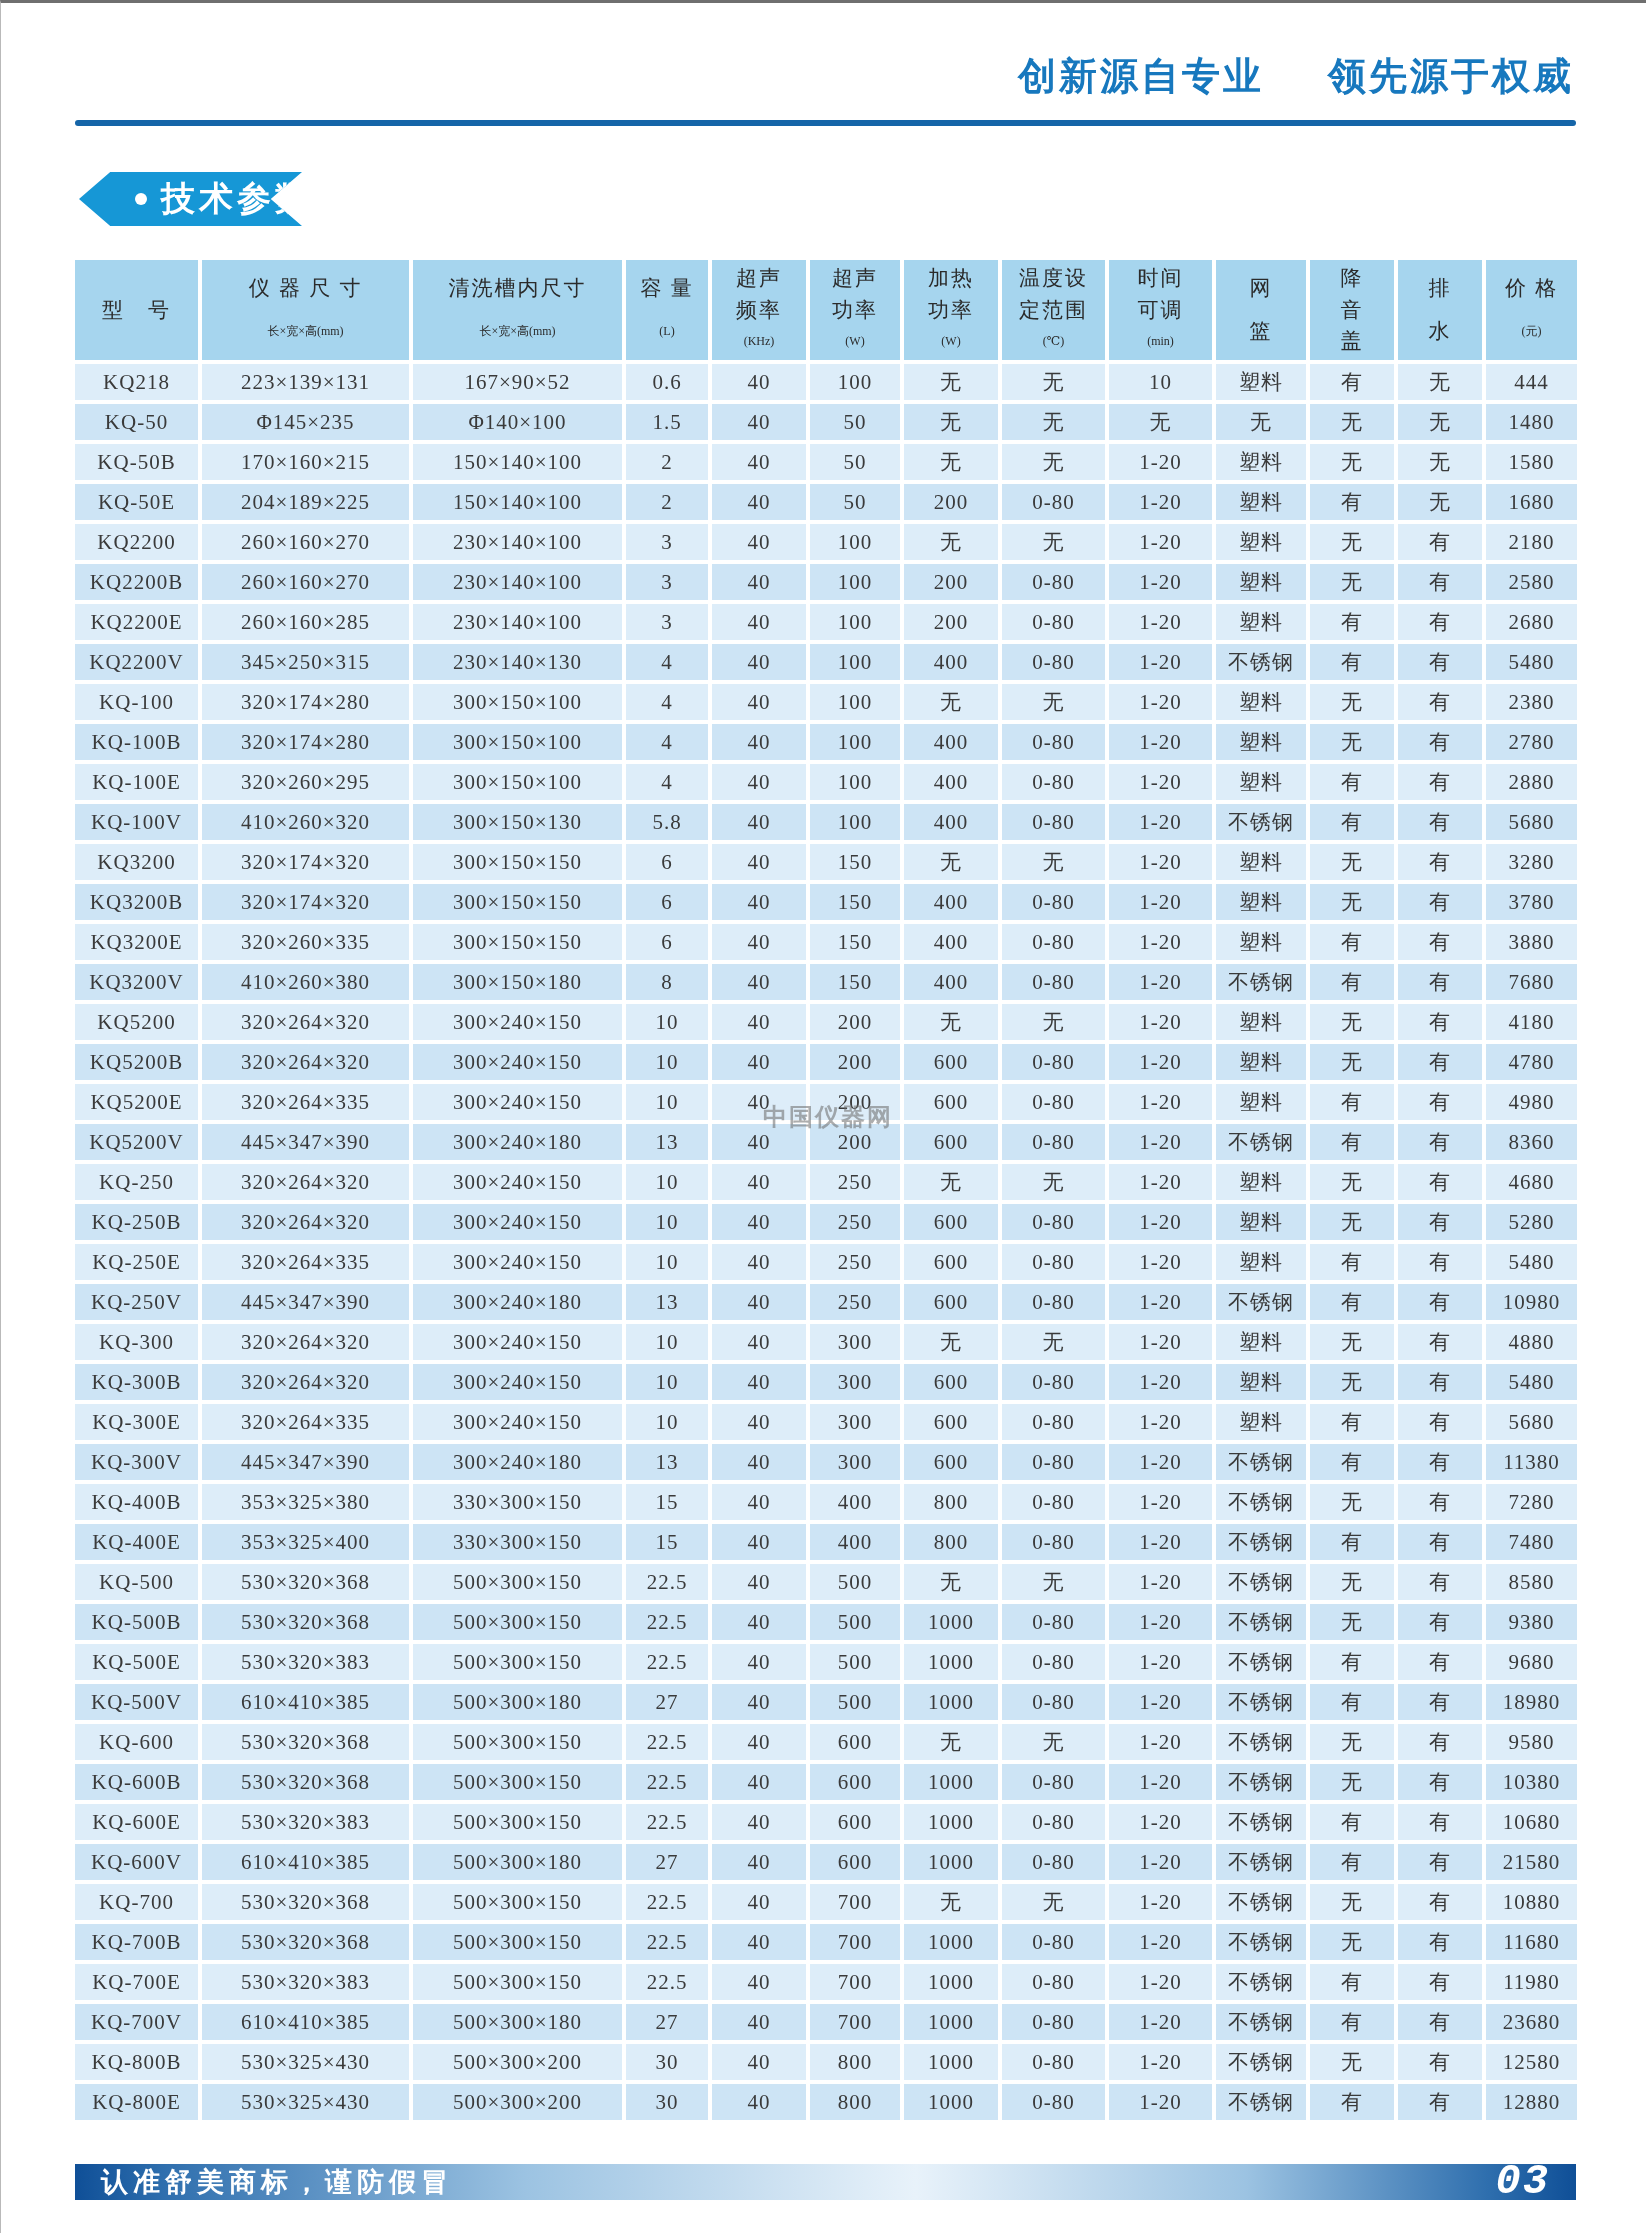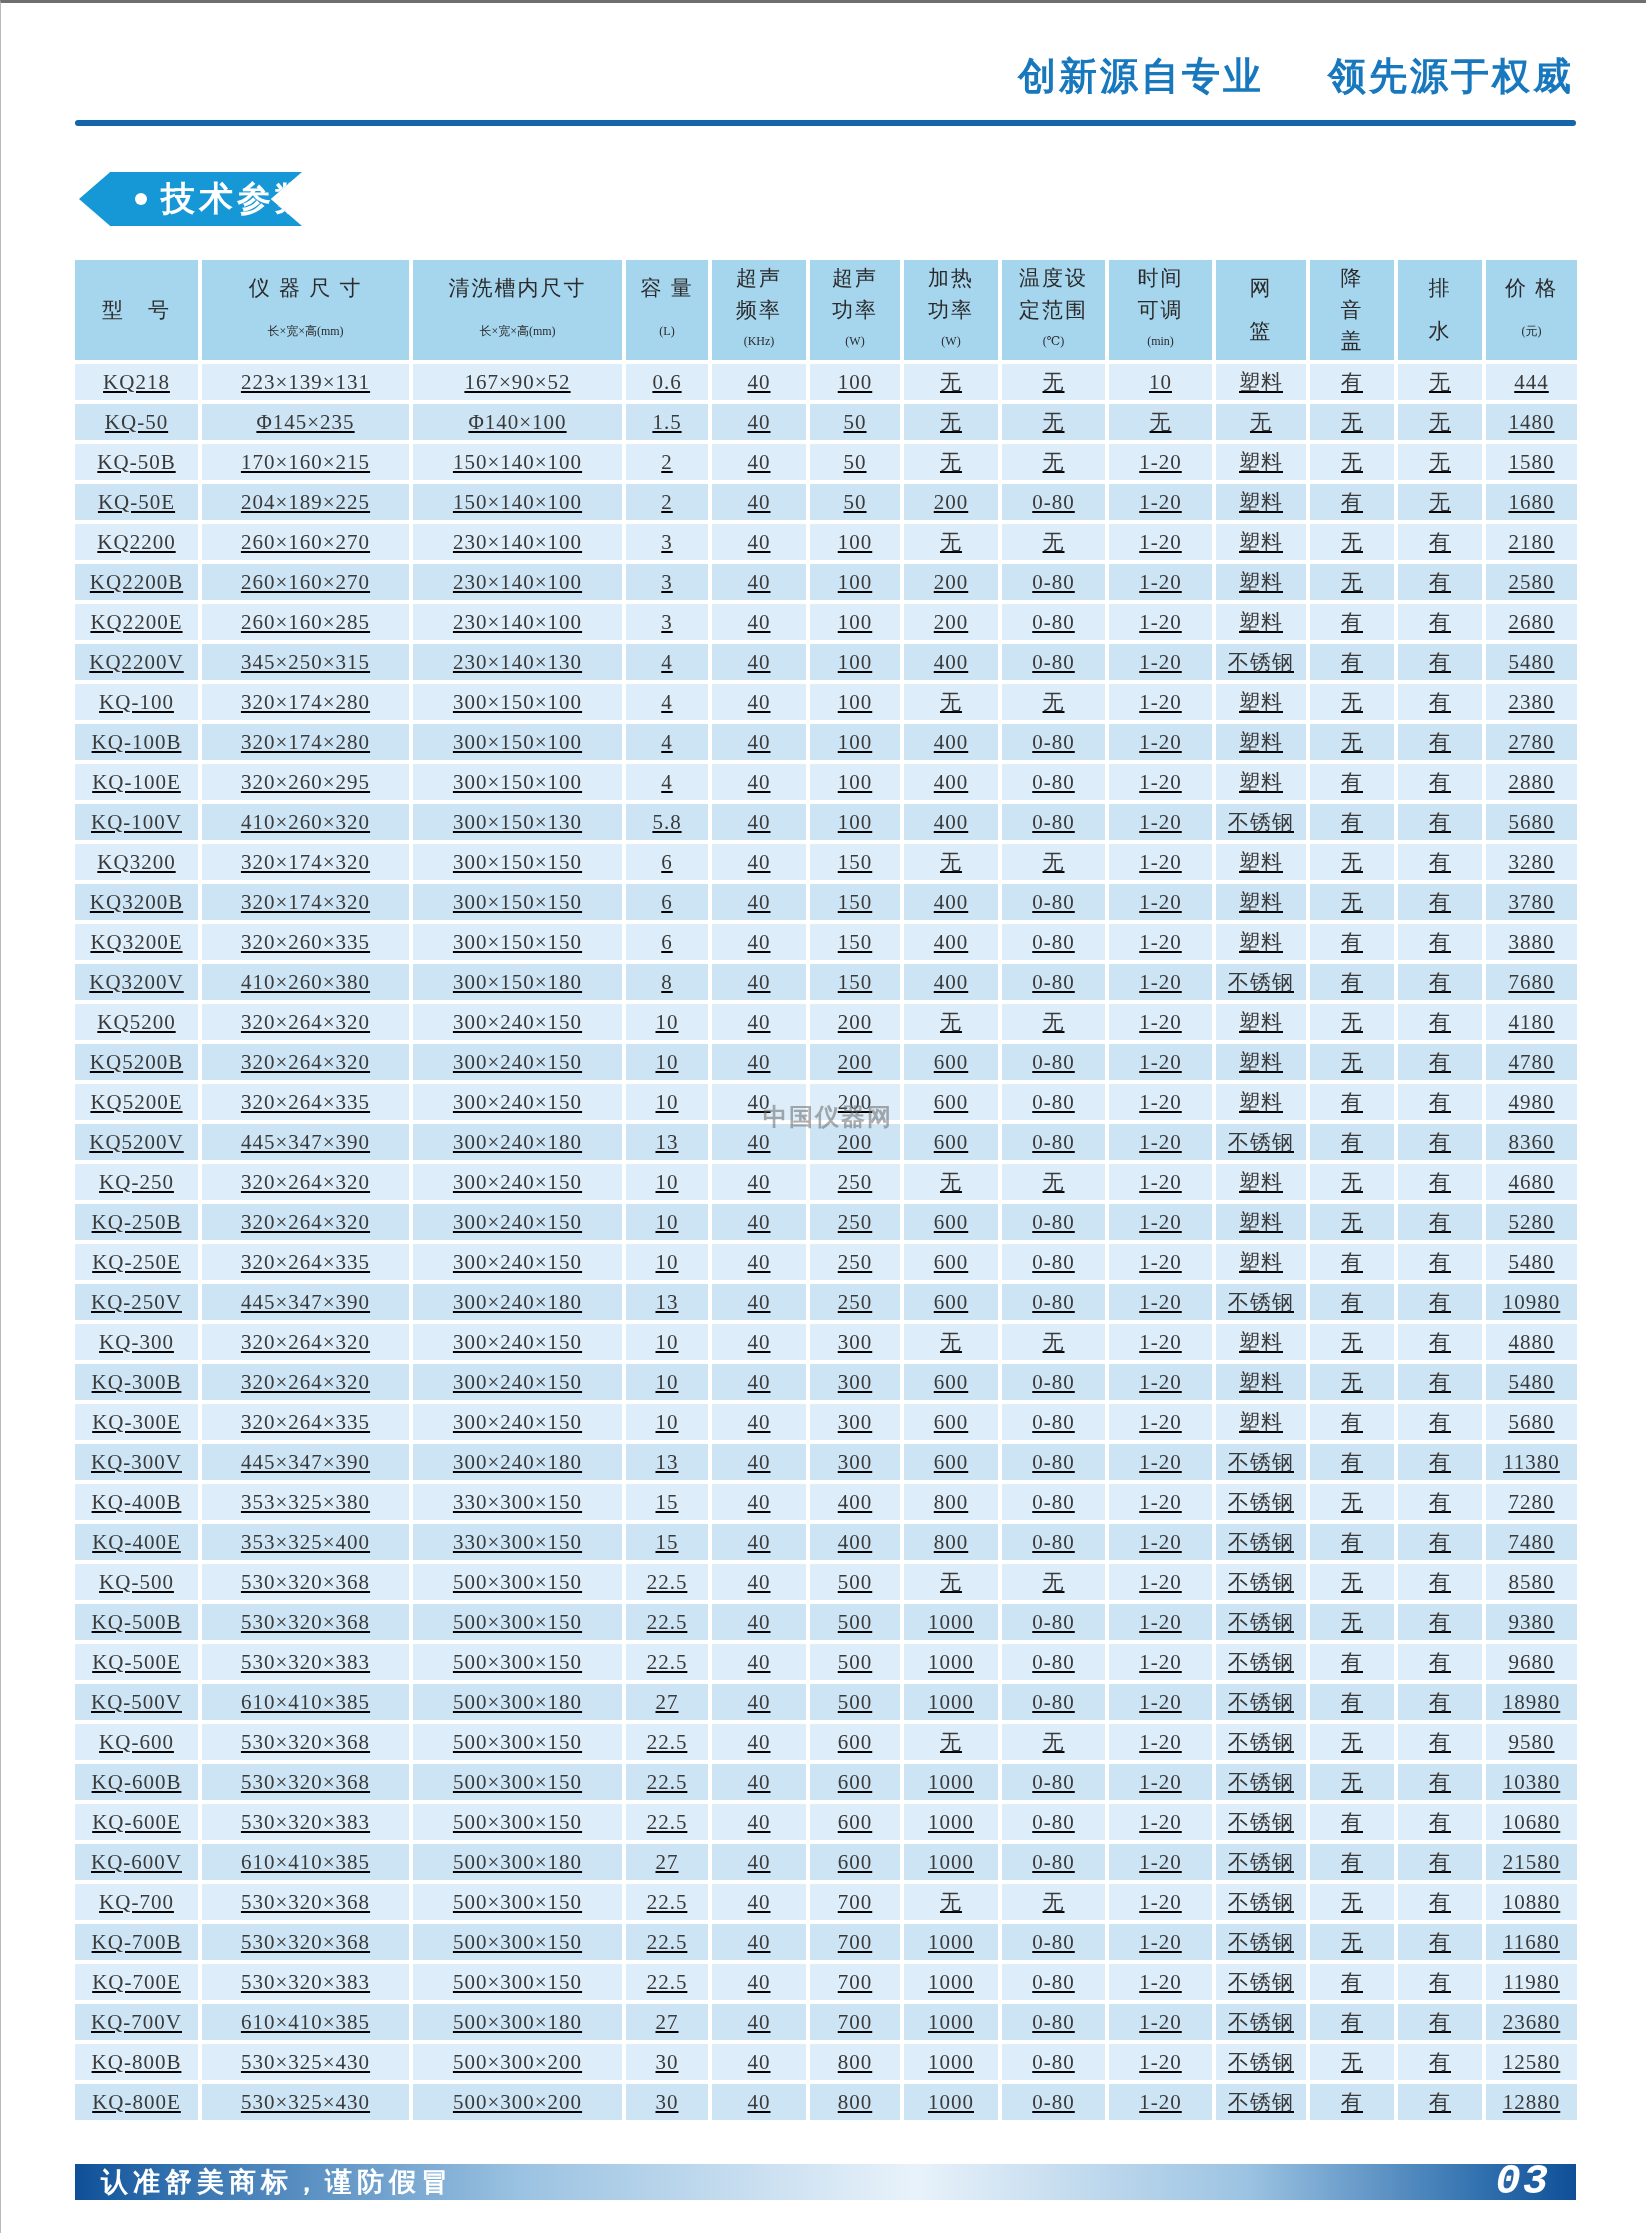--- a/index.html
+++ b/index.html
@@ -148,21 +148,21 @@
         </div>
         <div class="th">
           <div class="th-line">排</div>
           <div class="th-line">水</div>
         </div>
         <div class="th">
           <div class="th-line">价 格</div>
           <div class="th-unit">(元)</div>
         </div>
       </div>
-    <div class="tbody" id="tbody" style="grid-template-columns: 123px 207px 209px 82px 94px 90px 94px 103px 103px 90px 84px 84px 91px; text-decoration: underline;">
+    <div class="tbody" id="tbody" style="grid-template-columns: 123px 207px 209px 82px 94px 90px 94px 103px 103px 90px 84px 84px 91px;">
         <div class="td r0">KQ218</div>
         <div class="td r0">223×139×131</div>
         <div class="td r0">167×90×52</div>
         <div class="td r0">0.6</div>
         <div class="td r0">40</div>
         <div class="td r0">100</div>
         <div class="td r0">无</div>
         <div class="td r0">无</div>
         <div class="td r0">10</div>
         <div class="td r0">塑料</div>

